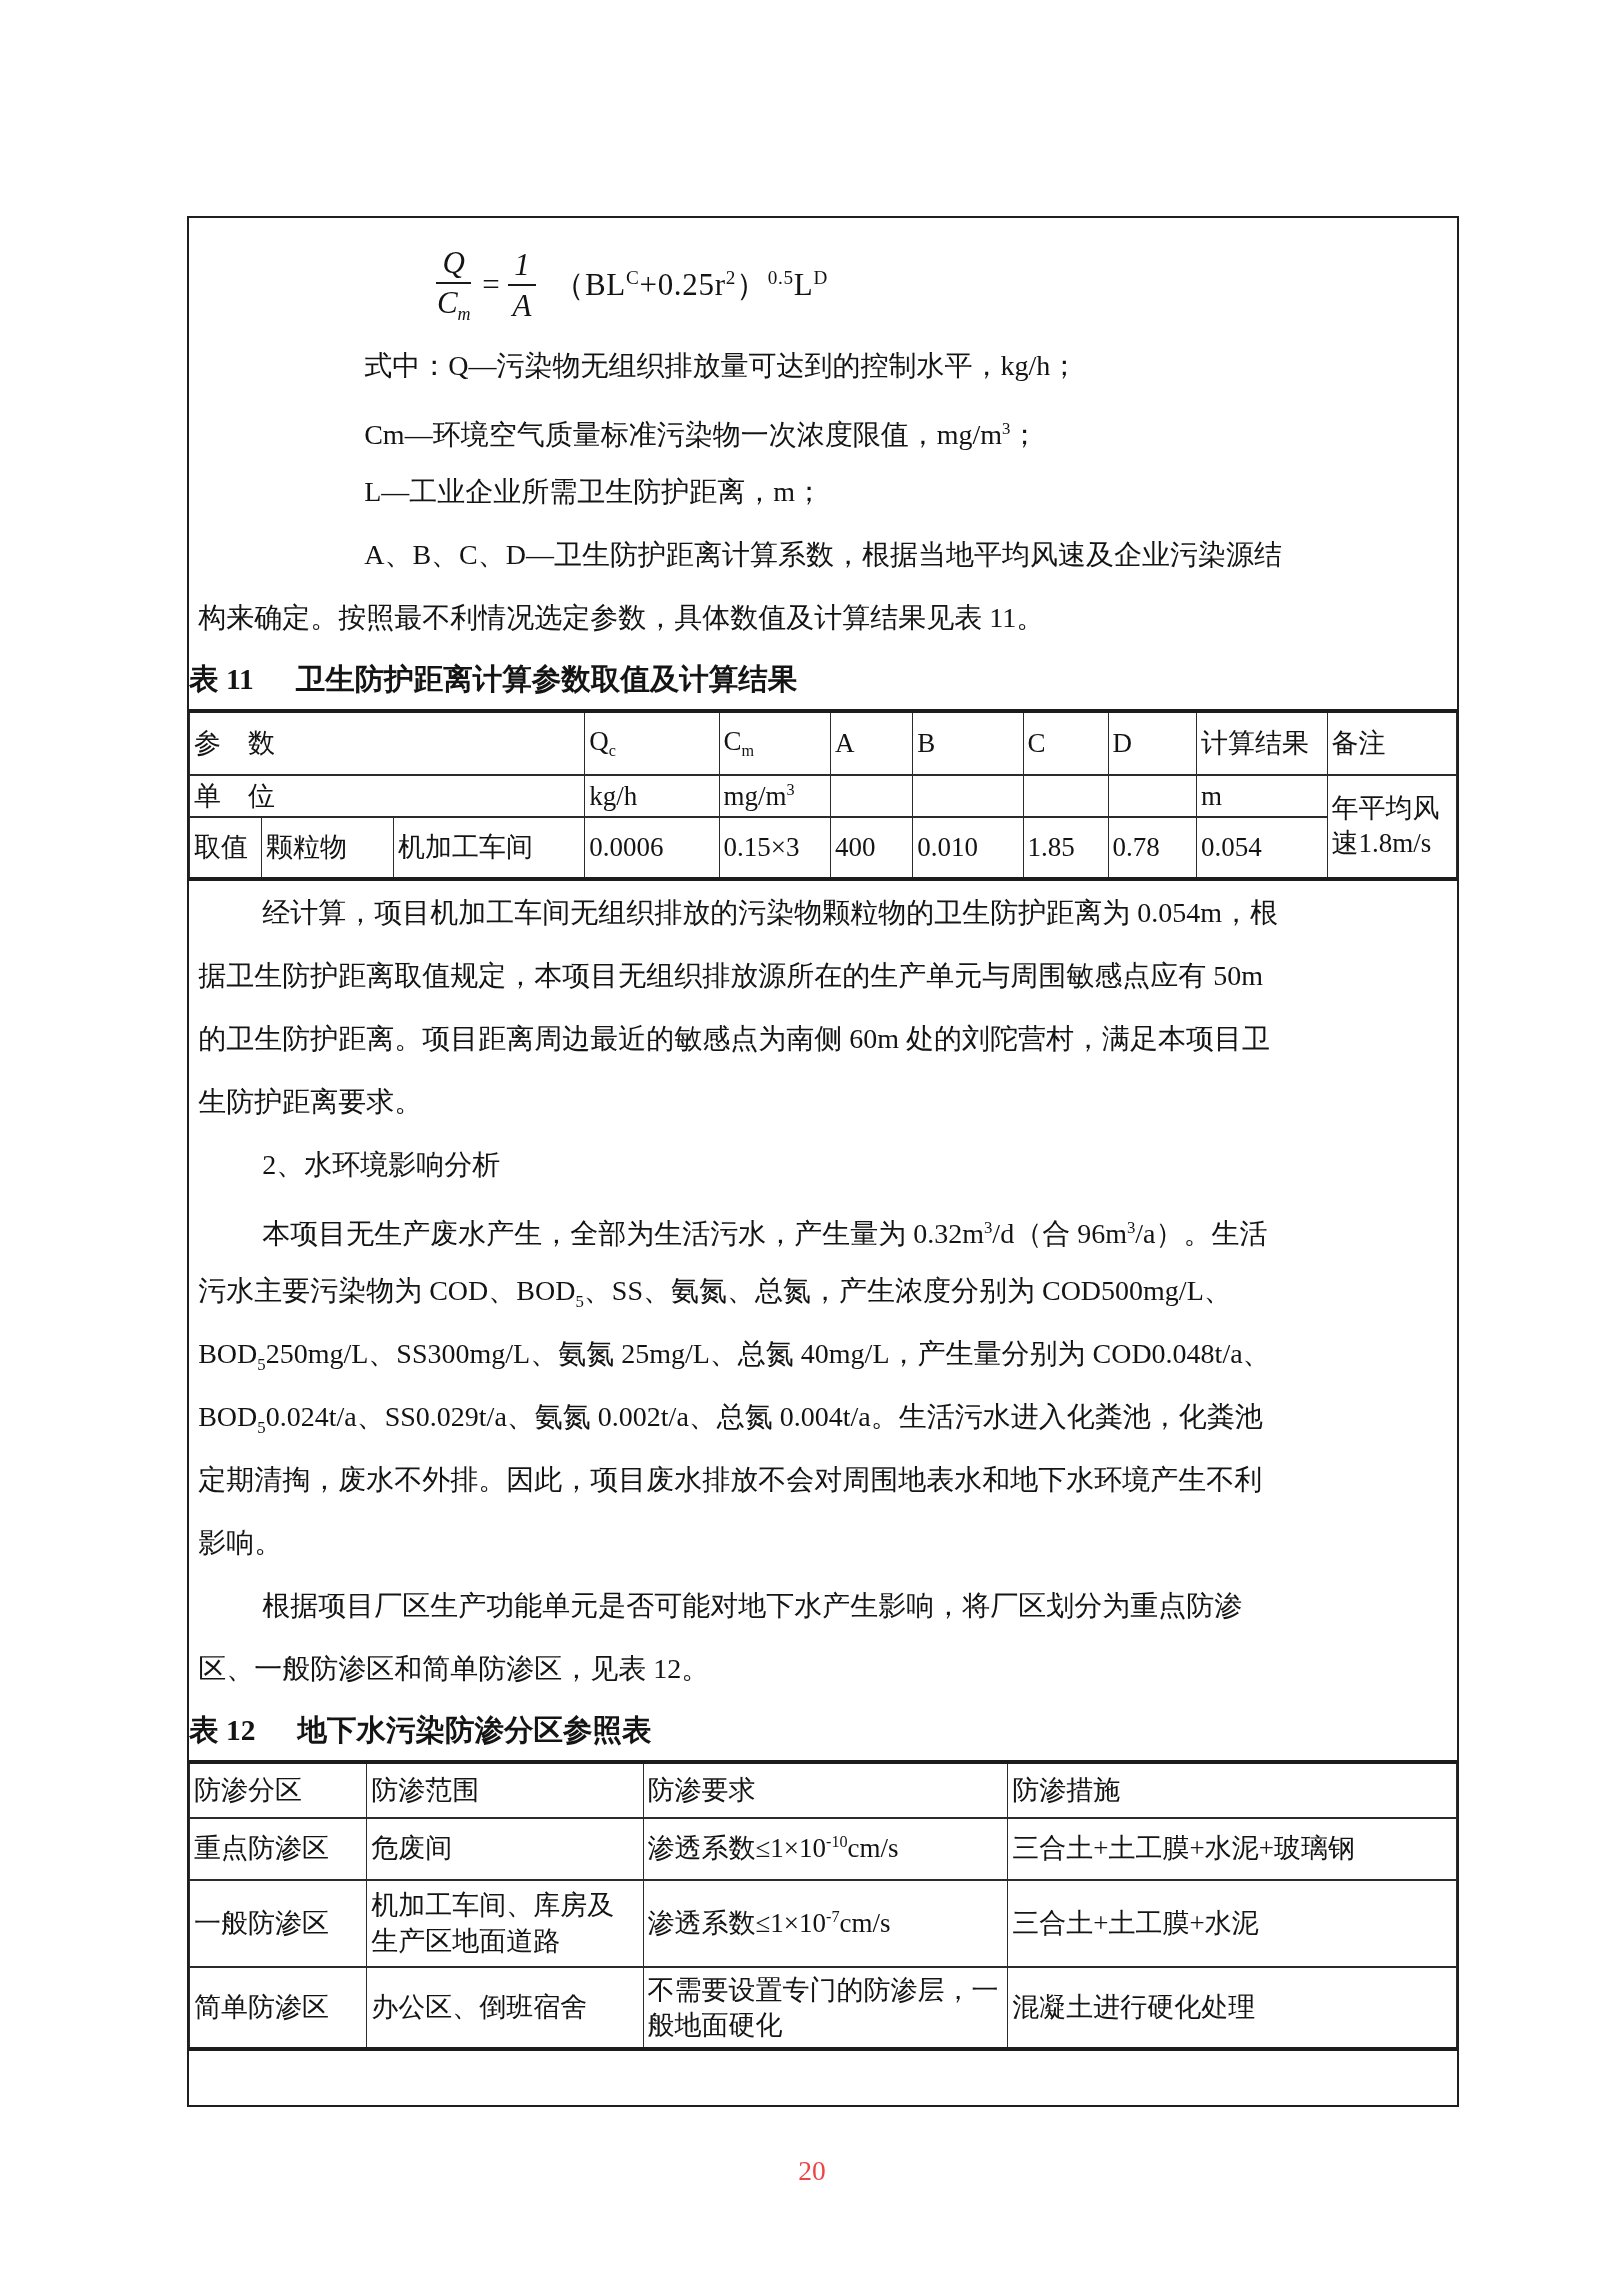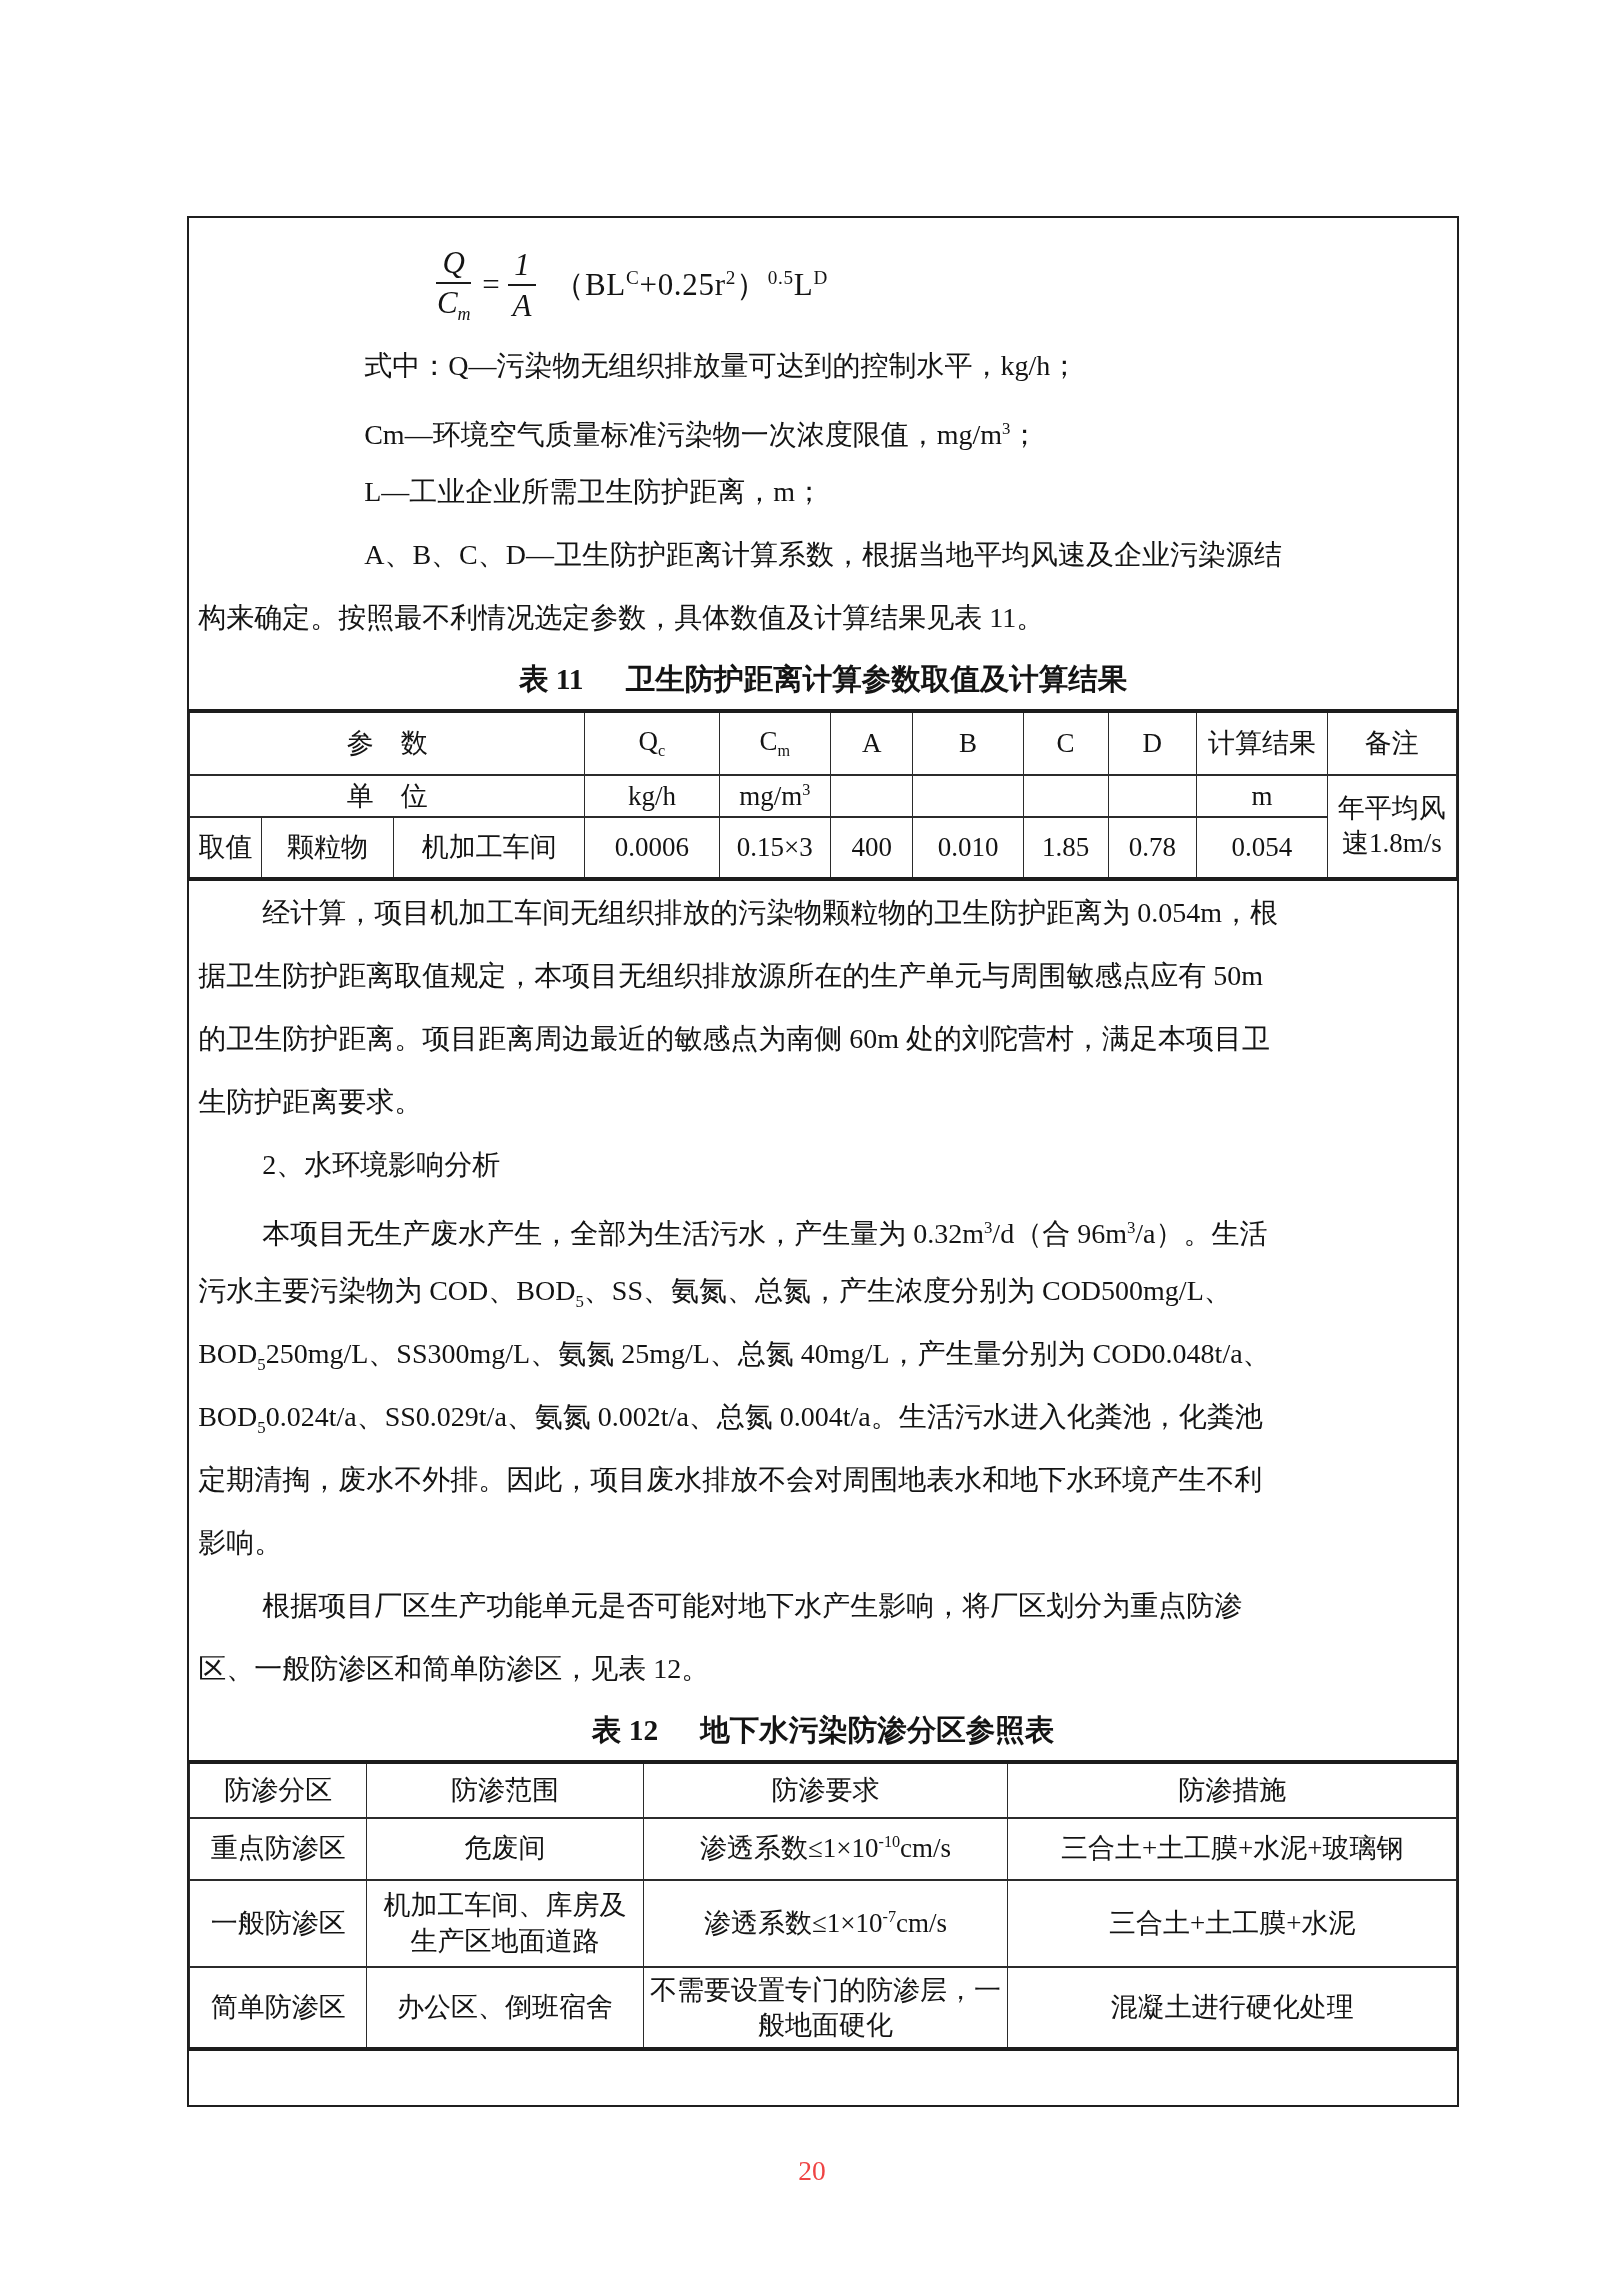--- a/index.html
+++ b/index.html
@@ -27,32 +27,32 @@
   
   .textblock{padding:0 9.2px;font-size:28px;}
   .line{line-height:63px;height:63px;white-space:nowrap;}
   .def{margin-left:166px;}
   .def.flush{margin-left:0;}
   .indent{text-indent:64px;}
   sub{font-size:60%;}
   sup{font-size:60%;}
   
   .tbl-title{
-    height:60px;line-height:60px;text-align:center;font-weight:bold;font-size:29.5px;
+    height:60px;line-height:60px;font-weight:bold;font-size:29.5px;
     font-family:"Liberation Serif","DejaVu Serif",serif;
   }
   .tbl-title .tt2{margin-left:42px;}
   
   table{
     width:100%;border-collapse:collapse;table-layout:fixed;
     border-top:4.6px solid #1c1c1c;border-bottom:4.6px solid #1c1c1c;
   }
   td{
     border:solid #2b2b2b;border-width:2px 1.3px;
-    text-align:center;vertical-align:middle;
+    text-align:left;vertical-align:middle;
     font-size:27px;line-height:1.3;padding:1.3px 3.9px;
     word-break:break-all;
   }
   table tr:first-child td{border-bottom-width:2.6px;}
   .t11 .r1 td{height:58px;}
   .t11 .r2 td{height:38px;border-radius:7px;}
   .t11 .r3 td{height:56px;}
   .t12 .hr td{height:50px;}
   .t12 .dr1 td{height:58px;}
   .t12 .dr2 td{height:82px;}

